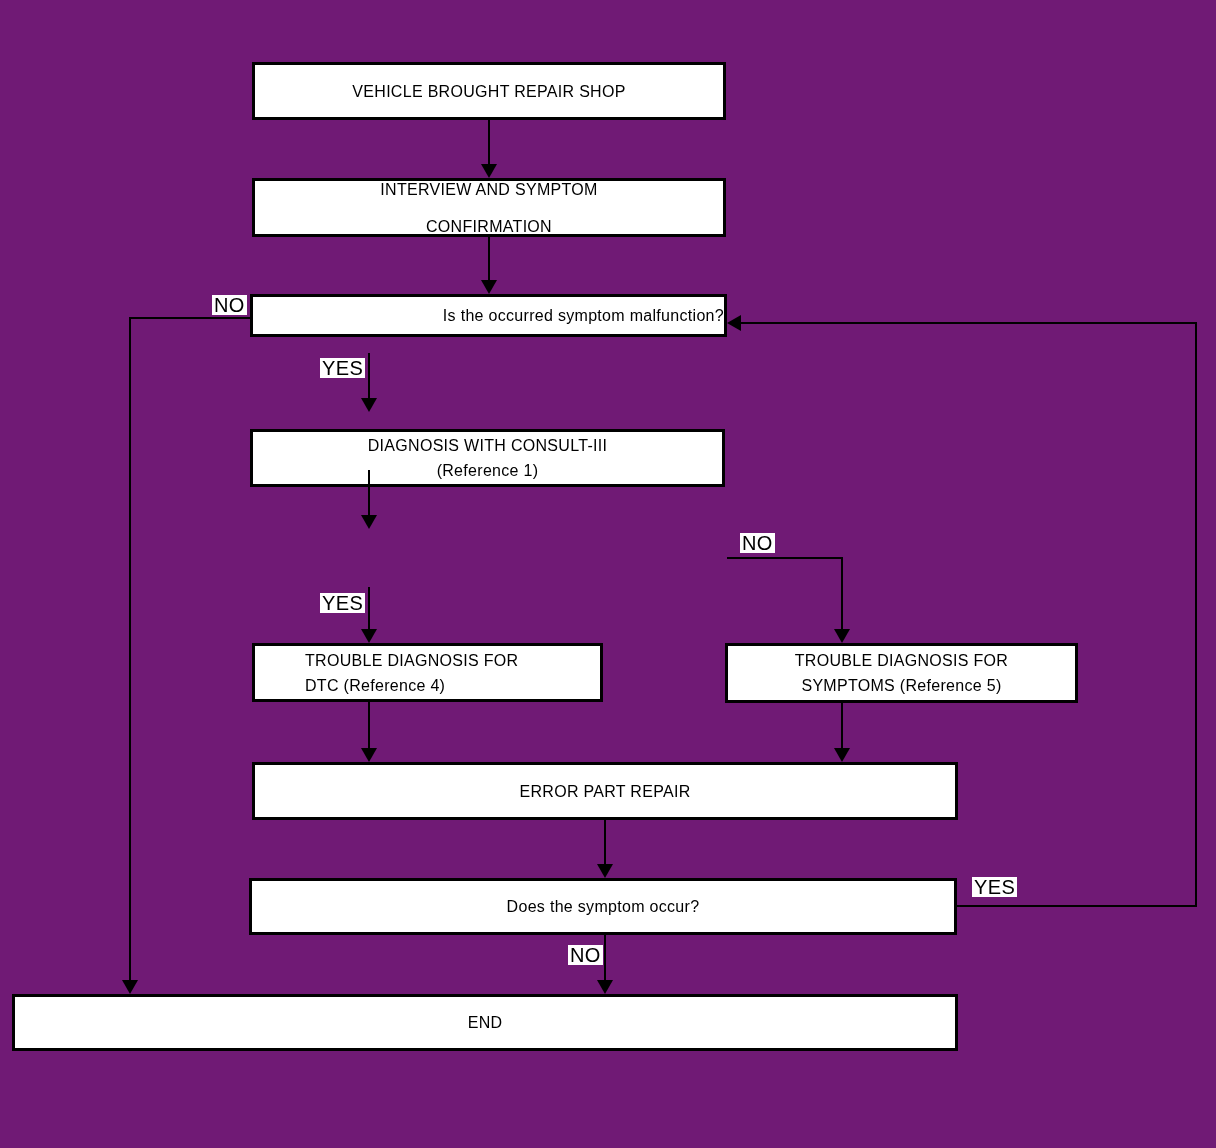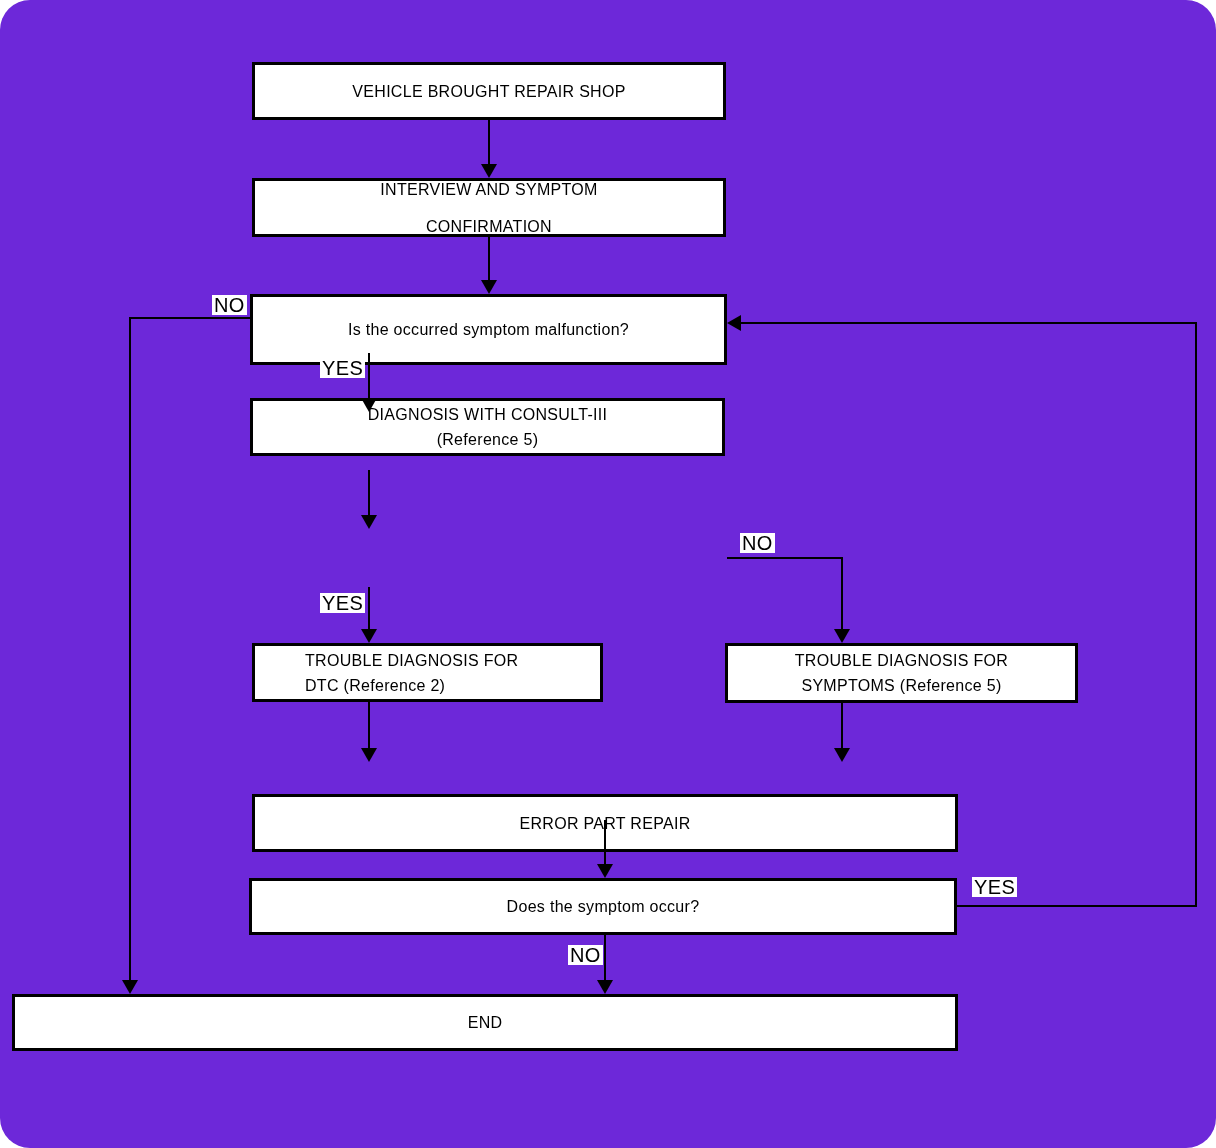--- a/index.html
+++ b/index.html
@@ -4,25 +4,24 @@
 <style>
   html, body {
     margin: 0;
     padding: 0;
     background: #ffffff;
   }
   .canvas {
     position: relative;
     width: 1216px;
     height: 1148px;
-    background: #6d28d9;
+    background: #701a75;
     font-family: "Liberation Sans", sans-serif;
     color: #000000;
     overflow: hidden;
-    border-radius: 30px;
   }
   .node {
     position: absolute;
     box-sizing: border-box;
     border: 3px solid #000000;
     background: #ffffff;
     display: flex;
     flex-direction: column;
     align-items: center;
     justify-content: center;
@@ -73,41 +72,41 @@
 
   <div class="node" style="left:252px; top:62px; width:474px; height:58px;">
     <span>VEHICLE BROUGHT REPAIR SHOP</span>
   </div>
 
   <div class="node" style="left:252px; top:178px; width:474px; height:59px;gap:12px;">
     <span>INTERVIEW AND SYMPTOM</span>
     <span>CONFIRMATION</span>
   </div>
 
-  <div class="node" style="left:250px; top:294px; width:477px; height:71px;">
+  <div class="node" style="left:250px; top:294px; width:477px; height:43px;align-items:flex-end;">
     <span>Is the occurred symptom malfunction?</span>
   </div>
 
-  <div class="node" style="left:250px; top:398px; width:475px; height:58px;">
+  <div class="node" style="left:250px; top:429px; width:475px; height:58px;">
     <span>DIAGNOSIS WITH CONSULT-III</span>
-    <span>(Reference 5)</span>
+    <span>(Reference 1)</span>
   </div>
 
 
   <div class="node node--left" style="left:252px; top:643px; width:351px; height:59px;">
     <span>TROUBLE DIAGNOSIS FOR</span>
-    <span>DTC (Reference 2)</span>
+    <span>DTC (Reference 4)</span>
   </div>
 
   <div class="node" style="left:725px; top:643px; width:353px; height:60px;">
     <span>TROUBLE DIAGNOSIS FOR</span>
     <span>SYMPTOMS (Reference 5)</span>
   </div>
 
-  <div class="node" style="left:252px; top:794px; width:706px; height:58px;">
+  <div class="node" style="left:252px; top:762px; width:706px; height:58px;">
     <span>ERROR PART REPAIR</span>
   </div>
 
   <div class="node" style="left:249px; top:878px; width:708px; height:57px;">
     <span>Does the symptom occur?</span>
   </div>
 
   <div class="node" style="left:12px; top:994px; width:946px; height:57px;">
     <span>END</span>
   </div>

